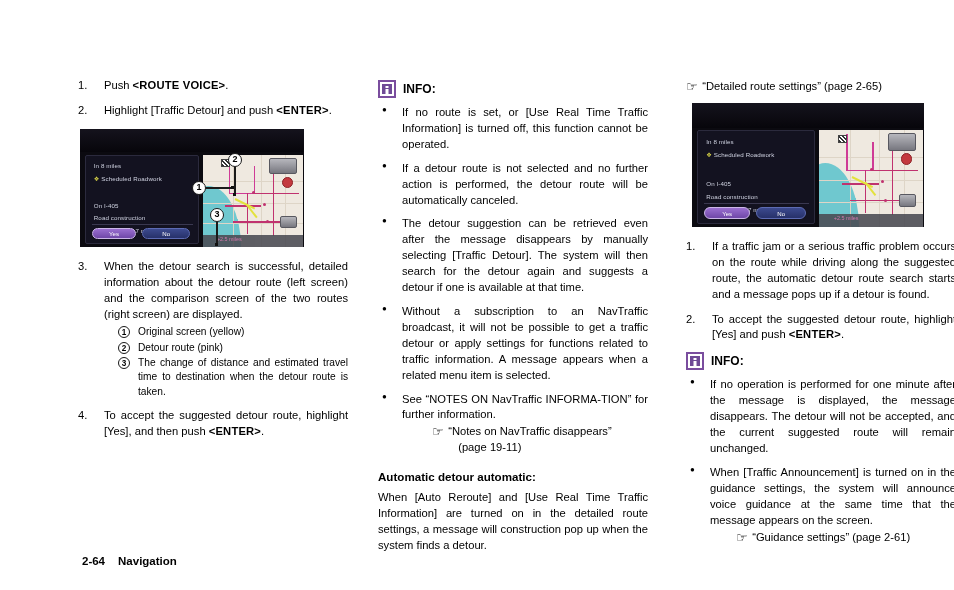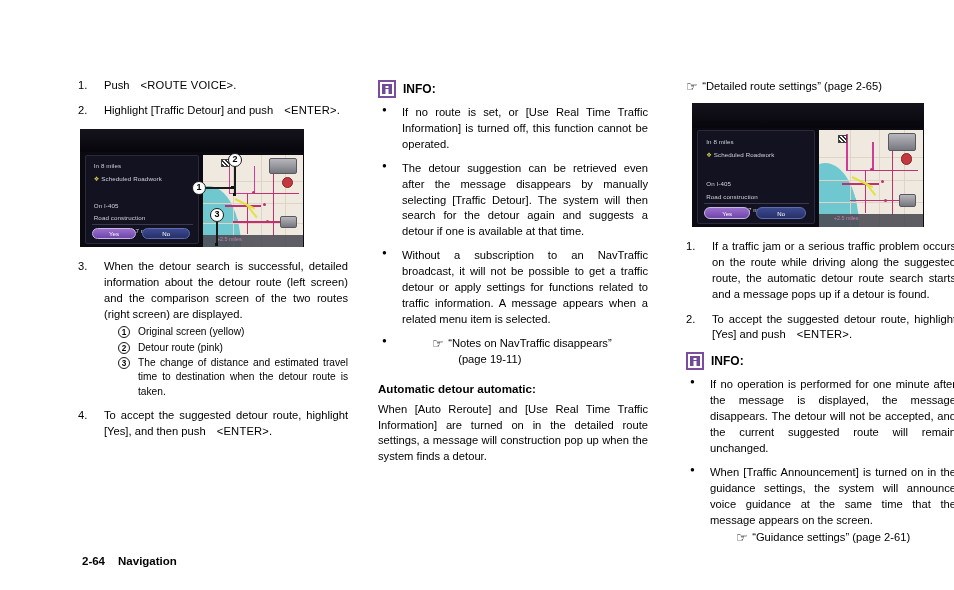--- a/index.html
+++ b/index.html
@@ -52,23 +52,22 @@
   }
   ol.steps > li > .num {
     position: absolute;
     left: 0;
     top: 0;
     width: 20px;
     text-align: left;
     font-size: 11.2px;
   }
   .kbd {
-    font-weight: normal;
+    font-weight: bold;
     letter-spacing: 0.2px;
-    margin-left: 8px;
   }
 
   
   ul.bullets {
     list-style: none;
     margin: 0;
     padding: 0;
   }
   ul.bullets > li {
     position: relative;
@@ -529,23 +528,25 @@
       <div class="info-head">
         <span class="info-icon">
           <span class="dot"></span>
           <span class="stem"></span>
         </span>
         <span class="info-label">INFO:</span>
       </div>
 
       <ul class="bullets">
         <li>If no route is set, or [Use Real Time Traffic Information] is turned off, this function cannot be operated.</li>
+        <li>If a detour route is not selected and no further action is performed, the detour route will be automatically canceled.</li>
         <li>The detour suggestion can be retrieved even after the message disappears by manually selecting [Traffic Detour]. The system will then search for the detour again and suggests a detour if one is available at that time.</li>
         <li>Without a subscription to an NavTraffic broadcast, it will not be possible to get a traffic detour or apply settings for functions related to traffic information. A message appears when a related menu item is selected.</li>
         <li>
+          <span>See “NOTES ON NavTraffic INFORMA-TION” for further information.</span>
           <div class="ref indent">
             <span class="hand">☞</span>
             <span class="ref-text">
               <span>“Notes on NavTraffic disappears”</span>
               <span class="second">(page 19-11)</span>
             </span>
           </div>
         </li>
       </ul>
 

